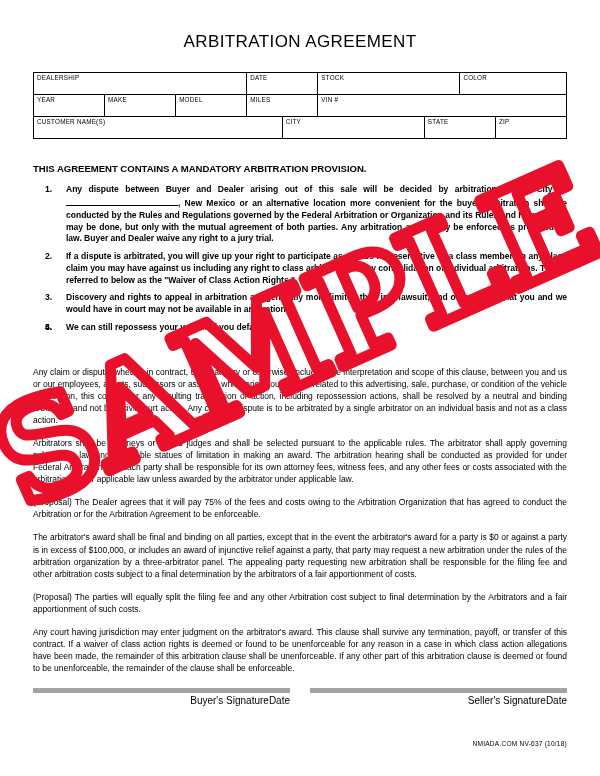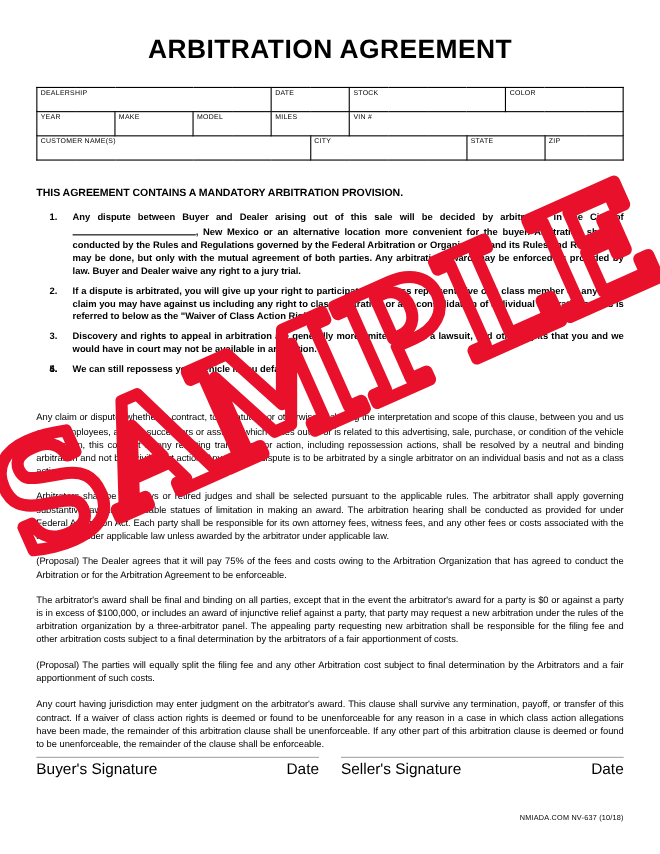--- a/index.html
+++ b/index.html
@@ -27,22 +27,22 @@
   .sheet {
     position: absolute;
     left: 33px;
     top: 0;
     width: 534px;
   }
 
   
   .doc-title {
     text-align: center;
-    font-size: 24px;
-    font-weight: bold;
+    font-size: 17px;
+    font-weight: normal;
     letter-spacing: 0.4px;
     margin-top: 33px;
     margin-bottom: 0;
     line-height: 1.1;
   }
 
   
   .info-table {
     margin-top: 20px;
     border-collapse: collapse;
@@ -116,25 +116,25 @@
   .sig-row {
     position: absolute;
     left: 33px;
     top: 688px;
     width: 534px;
     display: flex;
     justify-content: space-between;
   }
   .sig-col {
     width: 257px;
-    border-top: 1px solid #a3a3a3;
+    border-top: 5px solid #a3a3a3;
     padding-top: 2px;
     display: flex;
-    justify-content: space-between;
-    font-size: 14px;
+    justify-content: flex-end;
+    font-size: 10px;
     line-height: 1.2;
   }
 
   
   .footer-code {
     position: absolute;
     right: 33px;
     top: 740px;
     font-size: 6.6px;
     letter-spacing: 0.2px;

